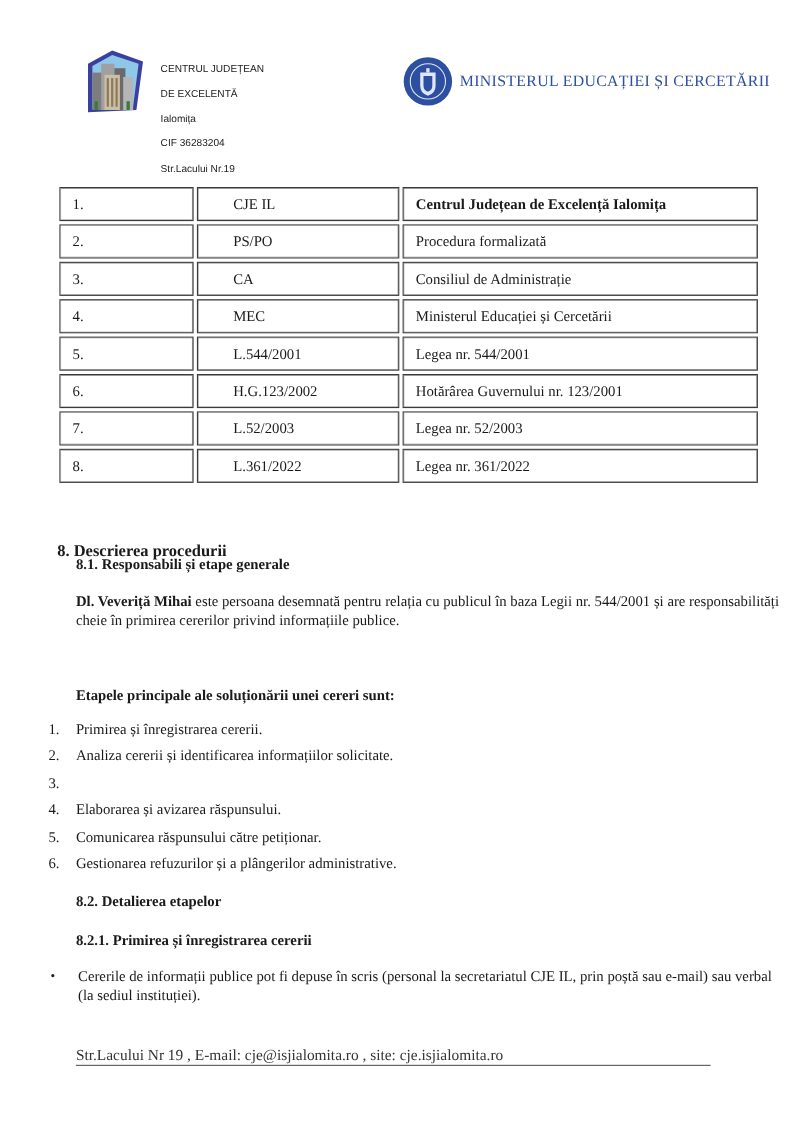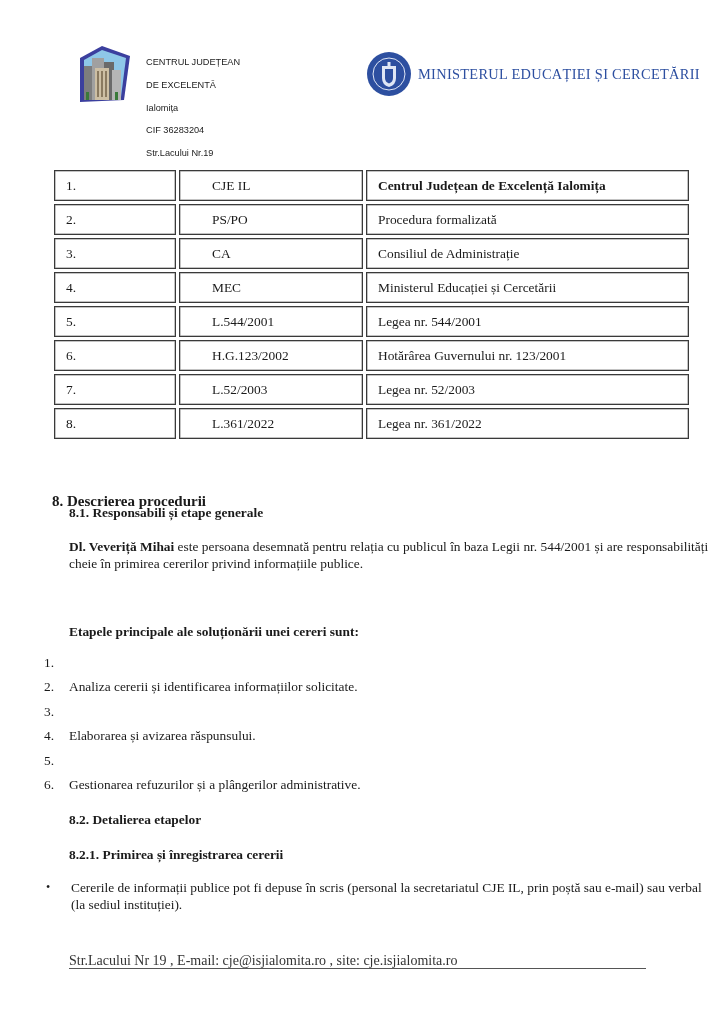--- a/index.html
+++ b/index.html
@@ -138,34 +138,36 @@
 <div class="sec-h2" style="top:505px">8.1. Responsabili și etape generale</div>
 
 <div class="para">
   <b>Dl. Veveriță Mihai</b><span> este persoana desemnată pentru relația cu publicul în baza Legii nr. 544/2001 și are responsabilități cheie în primirea cererilor privind informațiile publice.</span>
 </div>
 
 <div class="steps-h">Etapele principale ale soluționării unei cereri sunt:</div>
 <ol class="steps" id="steps-list">
     <li>
       <span class="num">1.</span>
+      <span>Primirea și înregistrarea cererii.</span>
     </li>
     <li>
       <span class="num">2.</span>
       <span>Analiza cererii și identificarea informațiilor solicitate.</span>
     </li>
     <li>
       <span class="num">3.</span>
     </li>
     <li>
       <span class="num">4.</span>
       <span>Elaborarea și avizarea răspunsului.</span>
     </li>
     <li>
       <span class="num">5.</span>
+      <span>Comunicarea răspunsului către petiționar.</span>
     </li>
     <li>
       <span class="num">6.</span>
       <span>Gestionarea refuzurilor și a plângerilor administrative.</span>
     </li>
   </ol>
 
 <div class="sec-h2" style="top:812px">8.2. Detalierea etapelor</div>
 <div class="sec-h2" style="top:847px">8.2.1. Primirea și înregistrarea cererii</div>
 

